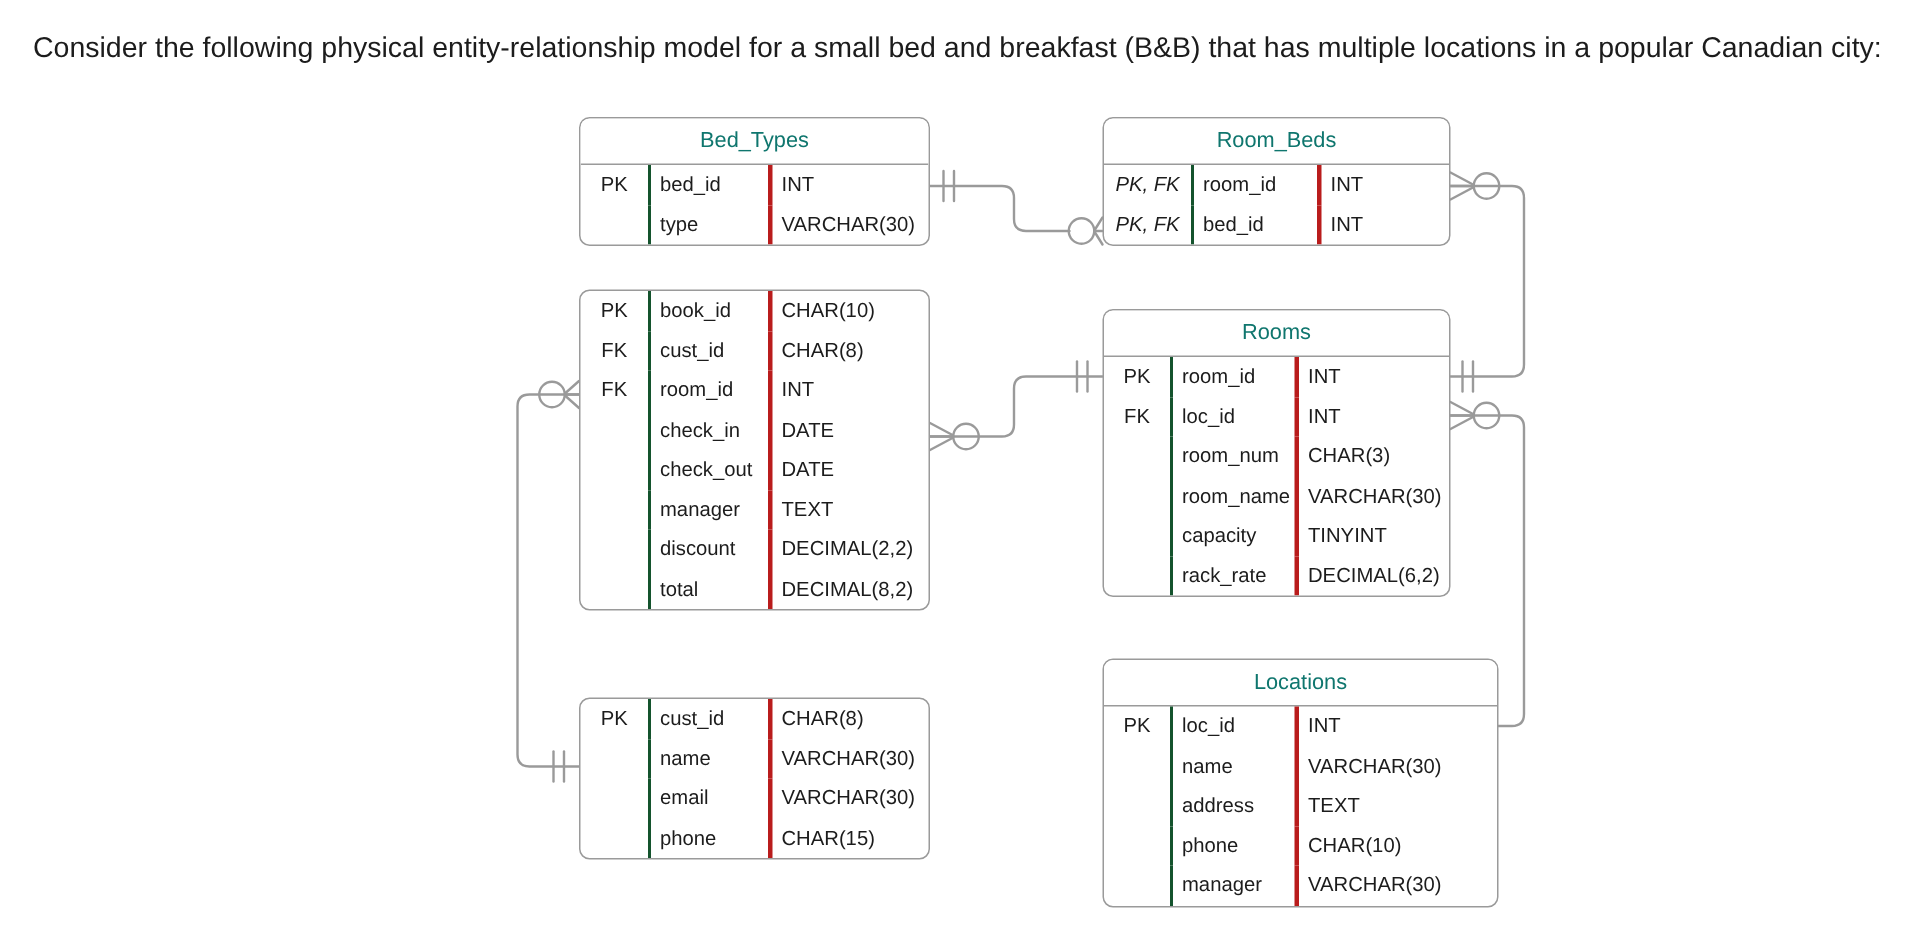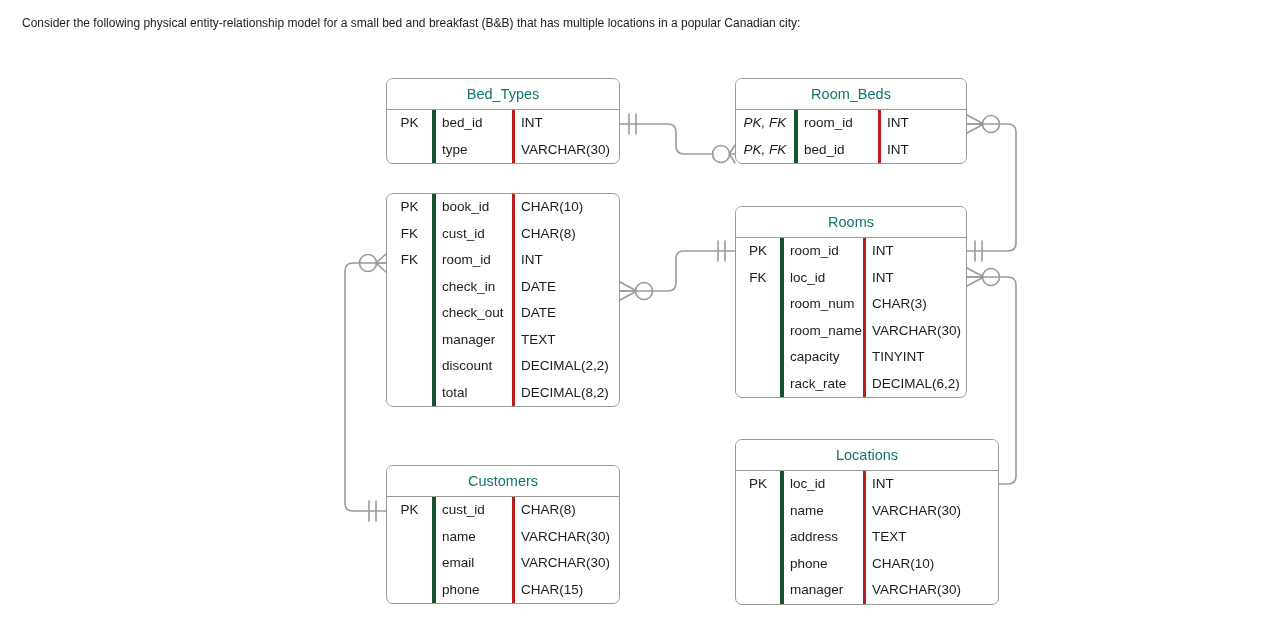--- a/index.html
+++ b/index.html
@@ -10,22 +10,22 @@
   body {
     width: 1276px; height: 624px;
     position: relative;
     overflow: hidden;
     font-family: "Liberation Sans", sans-serif;
     color: #1a1a1a;
   }
   #prompt-text {
     position: absolute;
     left: 22px;
-    top: 13px;
-    font-size: 12px;
+    top: 23px;
+    font-size: 19px;
     line-height: 20px;
     color: #1c1c1c;
     white-space: nowrap;
   }
   #diagram-canvas {
     position: absolute;
     left: 0; top: 0;
     width: 1276px; height: 624px;
   }
   svg#connectors {
@@ -67,21 +67,21 @@
     overflow: hidden;
     line-height: 26.5px;
   }
   .attr-key {
     text-align: center;
     flex: 0 0 auto;
   }
   .attr-name {
     flex: 0 0 auto;
     padding-left: 6px;
-    border-left: 4px solid #14532d;
+    border-left: 2px solid #14532d;
     height: 100%;
   }
   .attr-type {
     flex: 1 1 auto;
     padding-left: 6px;
     border-left: 3px solid #b91c1c;
     height: 100%;
   }
   
   .e-bed_types .attr-key { width: 45px; }
@@ -277,21 +277,20 @@
       </div>
       <div class="attr-row">
         <div class="attr-key"></div>
         <div class="attr-name">rack_rate</div>
         <div class="attr-type">DECIMAL(6,2)</div>
       </div>
     </div>
   </div>
 
   <div class="entity e-customers" style="left:386px; top:465px; width:234px;">
-    <div class="entity-title">Customers</div>
     <div class="entity-body">
       <div class="attr-row">
         <div class="attr-key">PK</div>
         <div class="attr-name">cust_id</div>
         <div class="attr-type">CHAR(8)</div>
       </div>
       <div class="attr-row">
         <div class="attr-key"></div>
         <div class="attr-name">name</div>
         <div class="attr-type">VARCHAR(30)</div>

